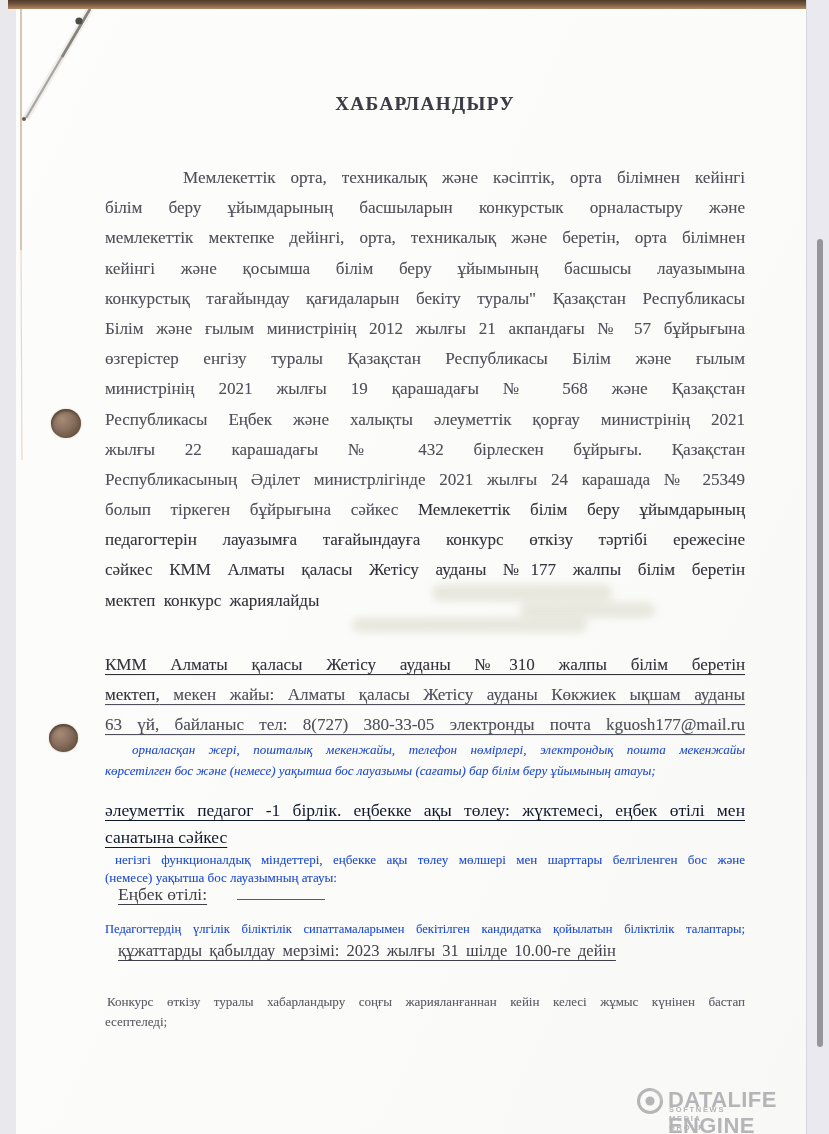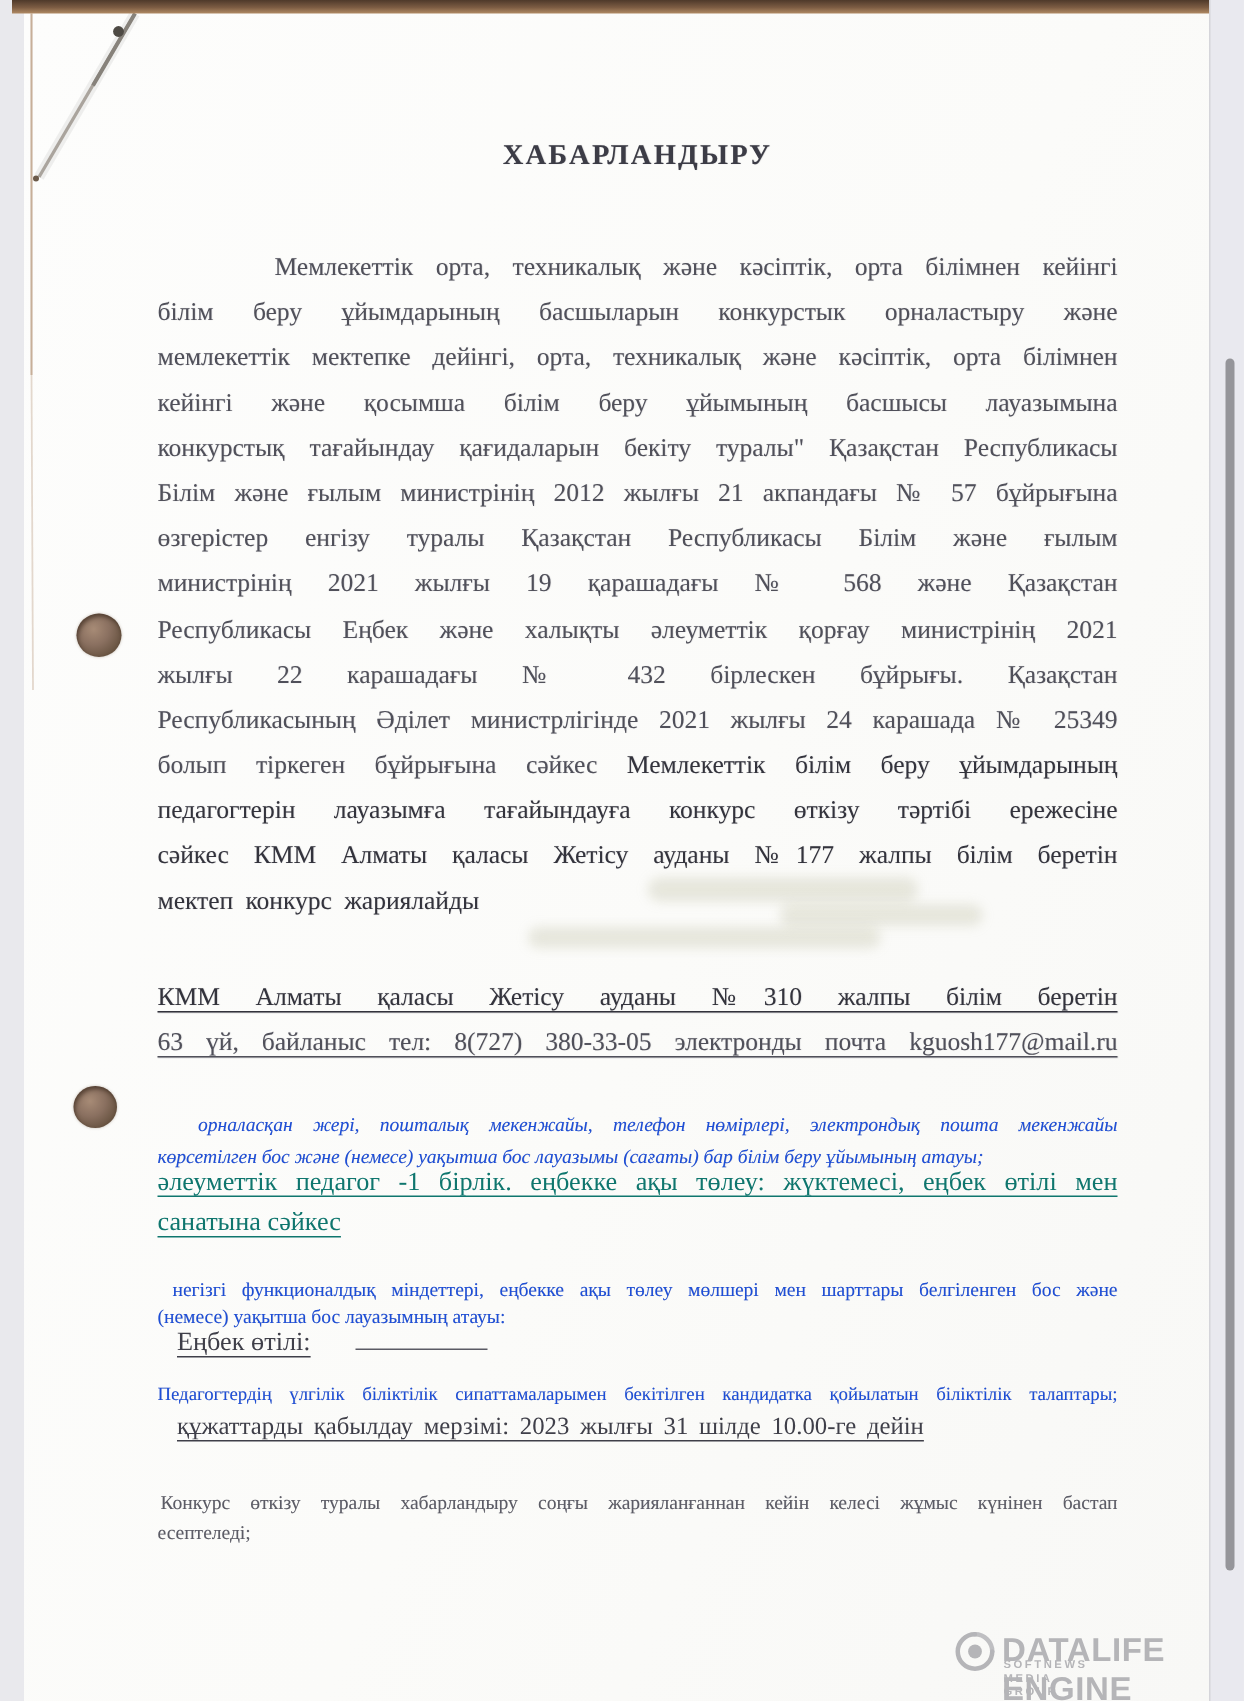--- a/index.html
+++ b/index.html
@@ -60,21 +60,21 @@
   .p1{top:163px;}
   .p2{top:650px;}
   .note{
     font-size:13px;line-height:21px;color:#1d4ed8;
     text-align:justify;text-shadow:.2px .2px .4px rgba(90,90,100,.3);
   }
   .note .ln{display:block;}
   .note .ln.j{text-align-last:justify;}
   .note-loc{top:739px;font-style:italic;}
   .note-loc .ln:first-child{padding-left:27px;}
-  .vacancy{top:774px;font-size:17.5px;line-height:27px;color:#0f766e;}
+  .vacancy{top:797px;font-size:17.5px;line-height:27px;color:#0f172a;}
   .vacancy .ln{display:block;text-align:justify;}
   .vacancy .ln.j{text-align-last:justify;}
   .note-duties{top:851px;line-height:17.5px;}
   .note-duties .ln:first-child{padding-left:10px;}
   .exp{top:884px;font-size:17.5px;color:#3f3f49;}
   .exp .lbl{margin-left:13px;}
   .exp .blank{
     display:inline-block;width:88px;margin-left:30px;
     border-bottom:1.6px solid #5a5a64;height:14px;vertical-align:baseline;
   }
@@ -117,37 +117,38 @@
 
 <div class="smudge" style="left:432px;top:585px;width:180px;height:16px;"></div>
 <div class="smudge" style="left:520px;top:603px;width:135px;height:14px;"></div>
 <div class="smudge" style="left:352px;top:618px;width:235px;height:14px;"></div>
 
 <h1 class="title">ХАБАРЛАНДЫРУ</h1>
 
 <div class="col p1">
   <div class="l indent">Мемлекеттік орта, техникалық және кәсіптік, орта білімнен кейінгі</div>
   <div class="l">білім беру ұйымдарының басшыларын конкурстык орналастыру және</div>
-  <div class="l">мемлекеттік мектепке дейінгі, орта, техникалық және кәсіптік, орта білімнен</div>
+  <div class="l">мемлекеттік мектепке дейінгі, орта, техникалық және беретін, орта білімнен</div>
   <div class="l">кейінгі және қосымша білім беру ұйымының басшысы лауазымына</div>
   <div class="l">конкурстық тағайындау қағидаларын бекіту туралы" Қазақстан Республикасы</div>
   <div class="l">Білім және ғылым министрінің 2012 жылғы 21 акпандағы № 57 бұйрығына</div>
   <div class="l">өзгерістер енгізу туралы Қазақстан Республикасы Білім және ғылым</div>
   <div class="l">министрінің 2021 жылғы 19 қарашадағы № 568 және Қазақстан</div>
   <div class="l">Республикасы Еңбек және халықты әлеуметтік қорғау министрінің 2021</div>
   <div class="l">жылғы 22 карашадағы № 432 бірлескен бұйрығы. Қазақстан</div>
   <div class="l">Республикасының Әділет министрлігінде 2021 жылғы 24 карашада № 25349</div>
   <div class="l"><span>болып тіркеген бұйрығына сәйкес </span><span class="b">Мемлекеттік білім беру ұйымдарының</span></div>
   <div class="l b">педагогтерін лауазымға тағайындауға конкурс өткізу тәртібі ережесіне</div>
   <div class="l b">сәйкес КММ Алматы қаласы Жетісу ауданы №177 жалпы білім беретін</div>
   <div class="l b last">мектеп конкурс жариялайды</div>
 </div>
 
 <div class="col p2">
   <div class="l b u">КММ Алматы қаласы Жетісу ауданы №310 жалпы білім беретін</div>
+  <div class="l u"><span class="b">мектеп,</span><span> мекен жайы: Алматы қаласы Жетісу ауданы Көкжиек ықшам ауданы</span></div>
   <div class="l u">63 үй, байланыс тел: 8(727) 380-33-05 электронды почта kguosh177@mail.ru</div>
 </div>
 
 <div class="col note note-loc">
   <span class="ln j">орналасқан жері, пошталық мекенжайы, телефон нөмірлері, электрондық пошта мекенжайы</span>
   <span class="ln">көрсетілген бос және (немесе) уақытша бос лауазымы (сағаты) бар білім беру ұйымының атауы;</span>
 </div>
 
 <div class="col vacancy">
   <span class="ln j u">әлеуметтік педагог -1 бірлік. еңбекке ақы төлеу: жүктемесі, еңбек өтілі мен</span>

